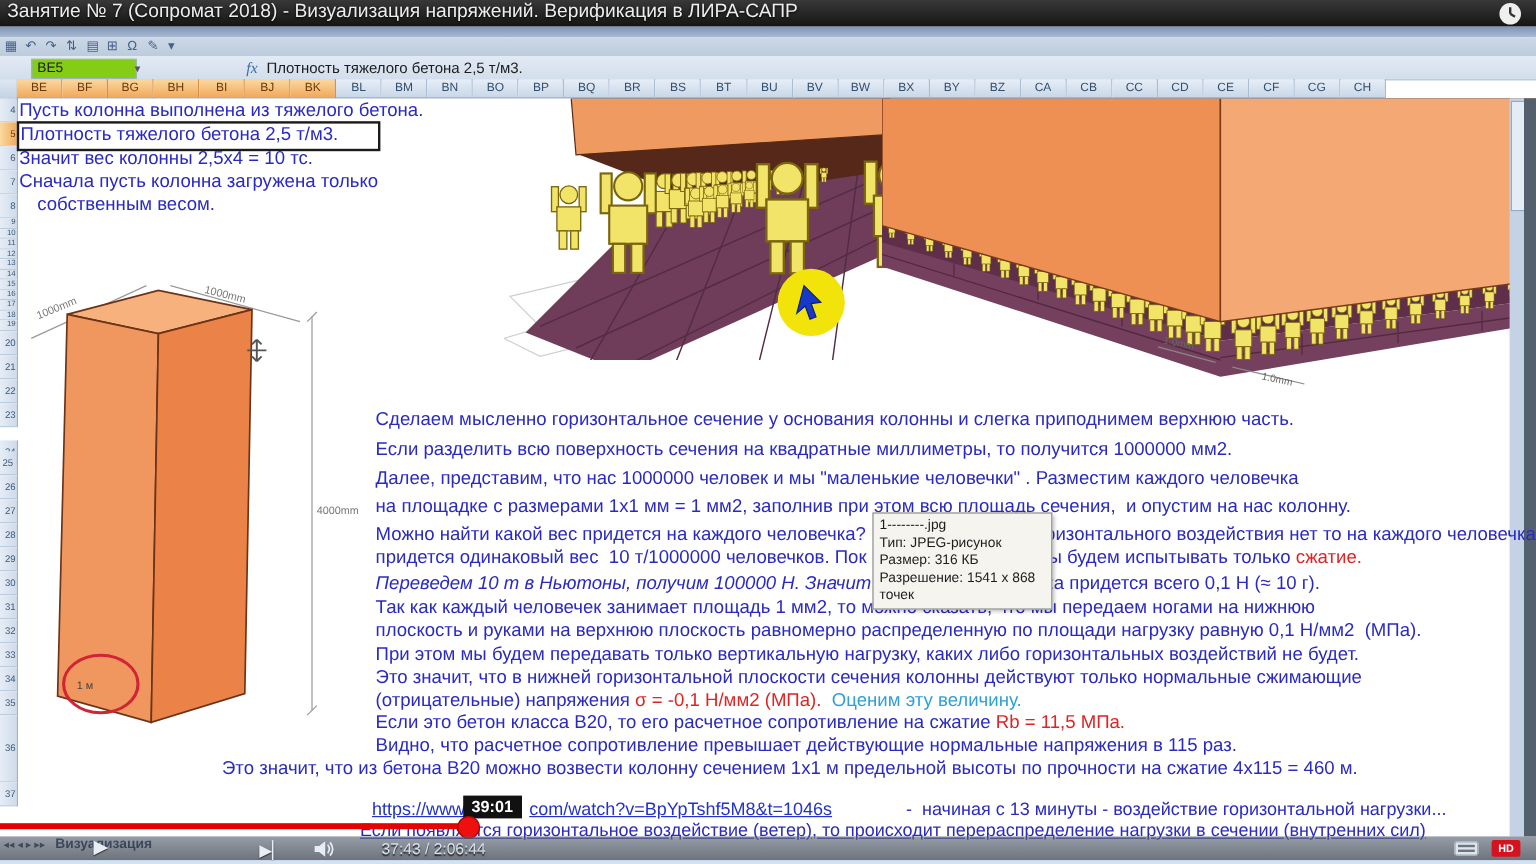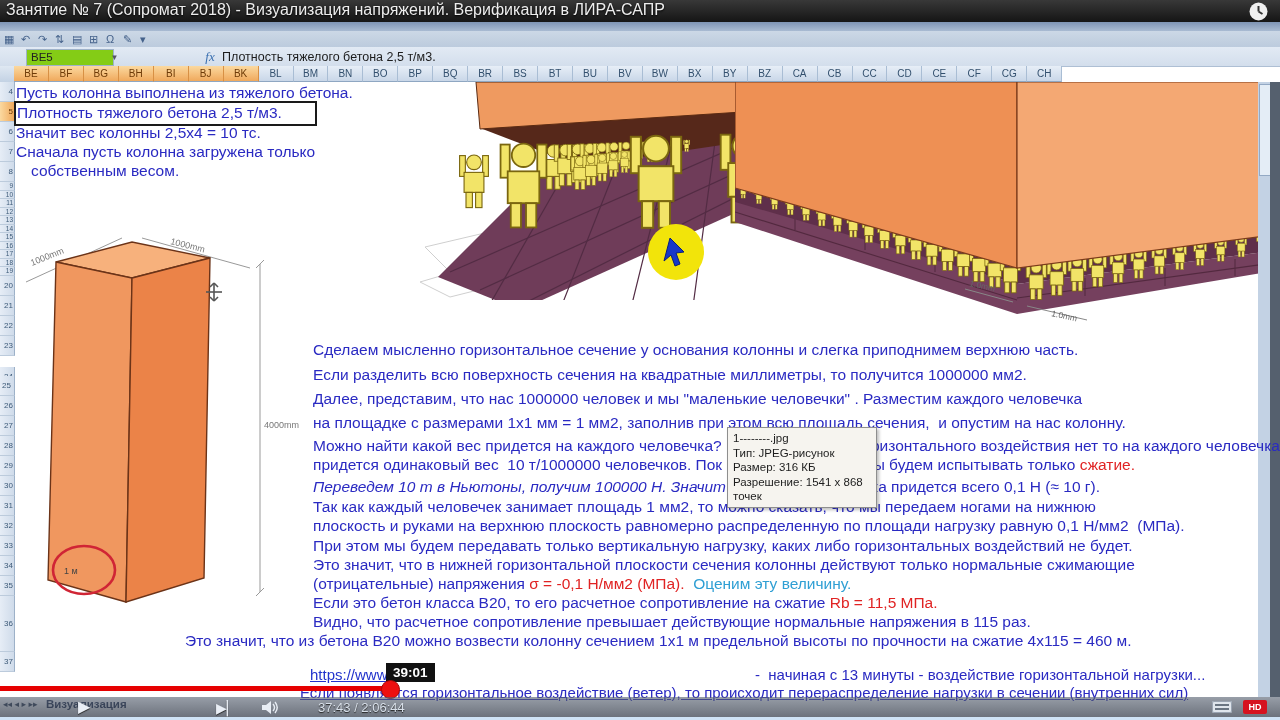--- a/index.html
+++ b/index.html
@@ -33,21 +33,21 @@
   #formula-row{position:absolute;left:0;top:47px;width:1280px;height:19px;
     background:linear-gradient(#e2eaf4,#d3deec);border-bottom:1px solid #aebfd4;}
   #name-box{position:absolute;left:26px;top:49px;width:78px;height:15px;background:#84cc16;
     border:1px solid #9fb2ca;font-size:11.5px;padding:0 4px;line-height:15px;color:#222;}
   #name-drop{position:absolute;left:108px;top:49px;width:13px;height:17px;font-size:8px;color:#55central;
     color:#556;line-height:17px;text-align:center;}
   #fx-btn{position:absolute;left:200px;top:48px;width:20px;height:17px;font-family:"Liberation Serif",serif;
     font-style:italic;font-size:13px;color:#3a6fb0;text-align:center;line-height:17px;}
   #formula-input{position:absolute;left:222px;top:48px;width:1040px;height:17px;font-size:12.5px;
     color:#1c1c1c;line-height:18px;white-space:nowrap;}
-  #col-headers{position:absolute;left:14px;top:66px;width:1048px;height:16px;display:flex;z-index:6;}
+  #col-headers{position:absolute;left:14px;top:66px;width:1141px;height:16px;display:flex;z-index:6;}
   .colh{flex:1;border-right:1px solid #a9bdd4;border-bottom:1px solid #8fa7c2;
     background:linear-gradient(#e7eef7,#c9d7e8);font-size:10px;color:#33506e;
     text-align:center;line-height:15px;overflow:hidden;}
   .colh.hl{background:linear-gradient(#fbd9a0,#f0a95c);color:#6e3b08;border-right:1px solid #d89044;}
   #corner-box{position:absolute;left:0;top:66px;width:14px;height:16px;
     background:linear-gradient(#dfe8f2,#c3d2e4);border-right:1px solid #8fa7c2;border-bottom:1px solid #8fa7c2;z-index:6;}
   #row-gutter{position:absolute;left:0;top:82px;width:14px;height:615px;z-index:6;}
   .rowh{position:absolute;left:0;width:13px;border-right:1px solid #9db1c8;border-bottom:1px solid #bccbdc;
     background:linear-gradient(90deg,#e6edf6,#cfdbea);color:#3d5a78;text-align:right;padding-right:1px;overflow:hidden;}
   .rowh.hl{background:linear-gradient(90deg,#fbd9a0,#f0a95c);color:#6e3b08;}
@@ -309,20 +309,21 @@
       <div class="line" style="left: 313px; top: 537px;"><span class="b">При этом мы будем передавать только вертикальную нагрузку, каких либо горизонтальных воздействий не будет.</span></div>
       <div class="line" style="left: 313px; top: 556px;"><span class="b">Это значит, что в нижней горизонтальной плоскости сечения колонны действуют только нормальные сжимающие</span></div>
       <div class="line" style="left: 313px; top: 575px;"><span class="b">(отрицательные) напряжения </span><span class="r">σ = -0,1 Н/мм2 (МПа).</span><span class="b">  </span><span class="c">Оценим эту величину.</span></div>
       <div class="line" style="left: 313px; top: 594px;"><span class="b">Если это бетон класса В20, то его расчетное сопротивление на сжатие </span><span class="r">Rb = 11,5 МПа.</span></div>
       <div class="line" style="left: 313px; top: 613px;"><span class="b">Видно, что расчетное сопротивление превышает действующие нормальные напряжения в 115 раз.</span></div>
       <div class="line" style="left: 185px; top: 632px;"><span class="b">Это значит, что из бетона В20 можно возвести колонну сечением 1х1 м предельной высоты по прочности на сжатие 4х115 = 460 м.</span></div>
     </div>
 
   <span class="lk" style="left:310px;top:666px">https://www.</span>
   <div id="ts-badge">39:01</div>
+  <span class="lk" style="left:441px;top:666px">com/watch?v=BpYpTshf5M8&amp;t=1046s</span>
   <span id="link-note">-  начиная с 13 минуты - воздействие горизонтальной нагрузки...</span>
   <div id="bottom-line">Если появляется горизонтальное воздействие (ветер), то происходит перераспределение нагрузки в сечении (внутренних сил)</div>
 
   <div id="tooltip">
     <div>1--------.jpg</div>
     <div>Тип: JPEG-рисунок</div>
     <div>Размер: 316 КБ</div>
     <div>Разрешение: 1541 x 868</div>
     <div>точек</div>
   </div>

